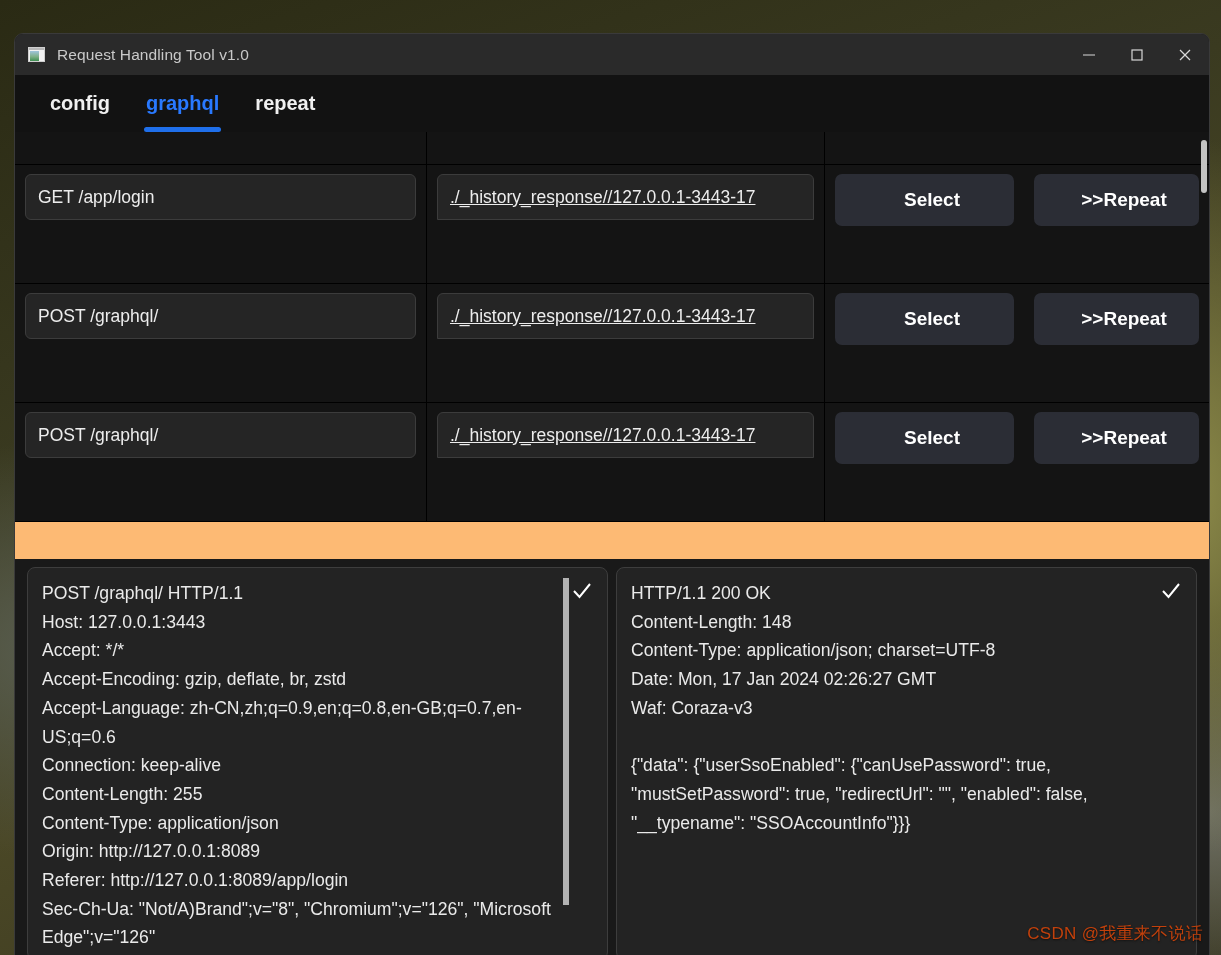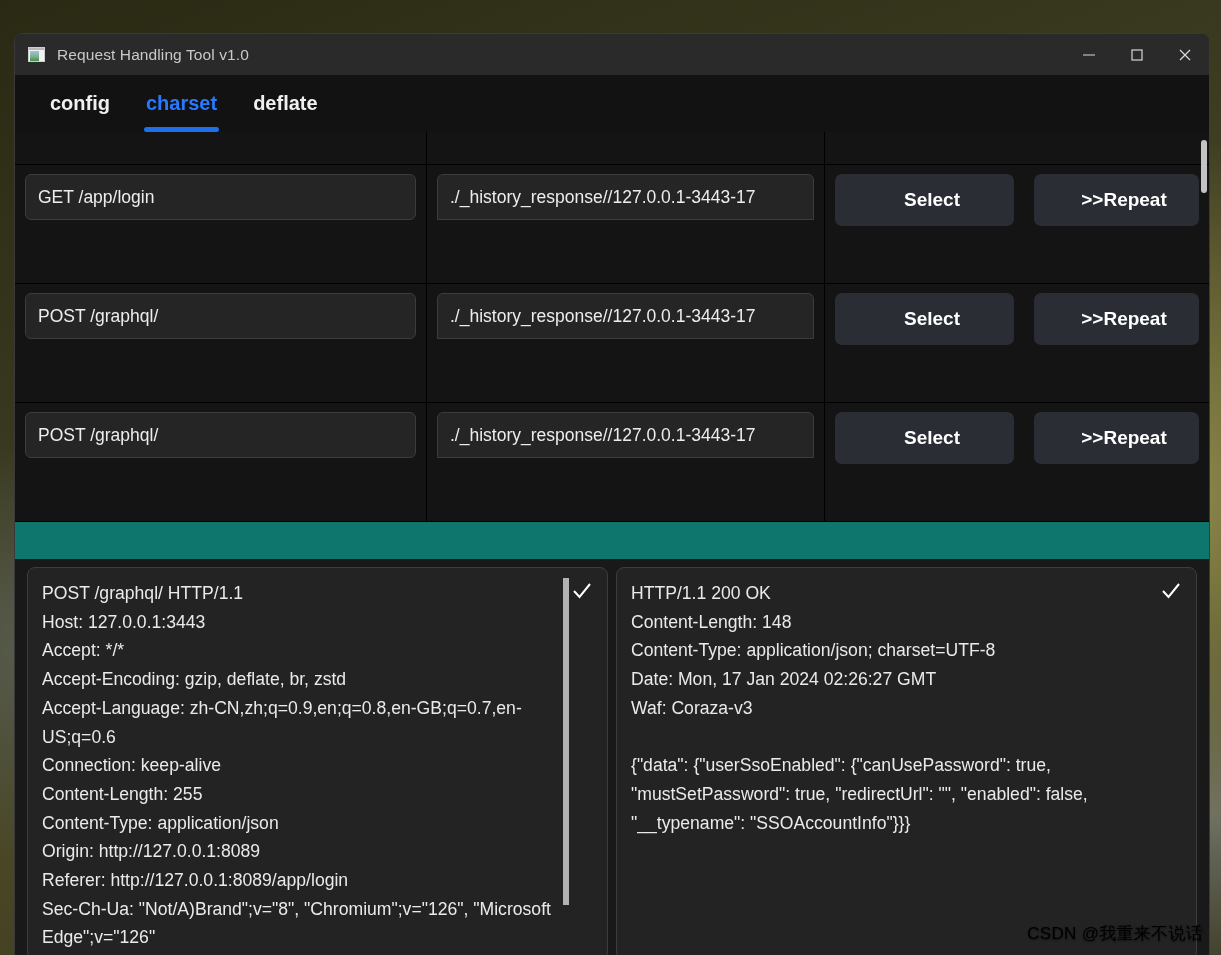--- a/index.html
+++ b/index.html
@@ -116,21 +116,21 @@
     left: 15px; right: 15px;
     bottom: 0px;
     height: 5px;
     border-radius: 3px;
     background: #1f6fea;
   }
 
   
   .table-wrap {
     flex: 0 0 427px;
-    background: #0f766e;
+    background: #fdba74;
     position: relative;
     overflow: hidden;
   }
   .table-inner {
     position: absolute;
     left: 0; right: 0;
     top: -86px;
   }
   .row {
     display: flex;
@@ -158,21 +158,21 @@
     border-radius: 6px;
     color: #ededed;
     font-size: 17.5px;
     padding: 0 12px;
     display: flex;
     align-items: center;
     white-space: nowrap;
     overflow: hidden;
     position: relative;
   }
-  .field.path { border-radius: 6px 6px 0 0; }
+  .field.path { border-radius: 6px 6px 0 0; text-decoration: underline; }
 
   .btn {
     width: 100%;
     height: 52px;
     background: #2b2d35;
     border: none;
     border-radius: 7px;
     color: #ffffff;
     font-size: 19px;
     font-weight: bold;
@@ -238,21 +238,21 @@
     background: #b2b2b2;
     border-radius: 0;
   }
 
   
   .watermark {
     position: absolute;
     right: 18px;
     bottom: 10px;
     font-size: 17px;
-    color: #000000;
+    color: #c2410c;
     letter-spacing: .3px;
     white-space: nowrap;
     z-index: 20;
     text-shadow: 0 1px 2px rgba(0,0,0,.6);
   }
 </style>
 </head>
 <body>
 
 <div class="window">
@@ -275,22 +275,22 @@
         <svg width="14" height="14" viewBox="0 0 14 14">
             <line x1="2" y1="2" x2="12" y2="12" stroke="#d8d8d8" stroke-width="1.2"></line>
             <line x1="12" y1="2" x2="2" y2="12" stroke="#d8d8d8" stroke-width="1.2"></line>
           </svg>
       </div>
     </div>
   </div>
 
   <div class="tabbar">
     <div class="tab">config</div>
-    <div class="tab active">charset</div>
-    <div class="tab">deflate</div>
+    <div class="tab active">graphql</div>
+    <div class="tab">repeat</div>
   </div>
 
   <div class="table-wrap">
     <div class="table-inner">
 
       <div class="row partial">
         <div class="cell c-method">
           
         </div>
         <div class="cell c-path">

